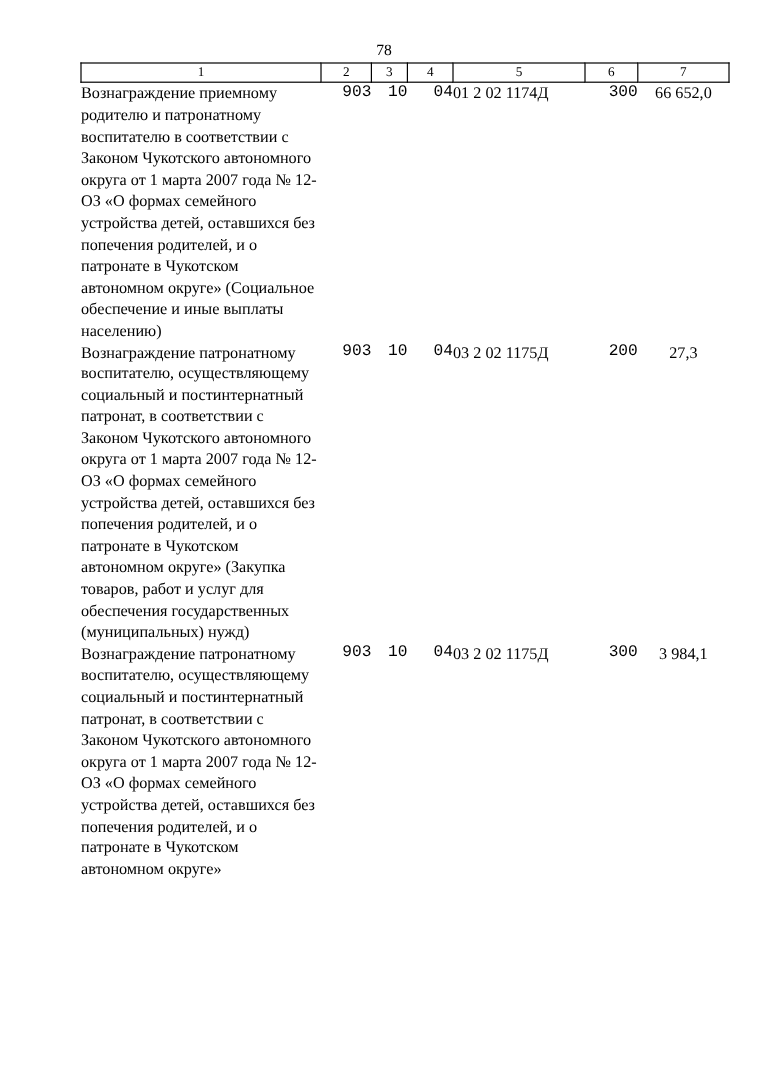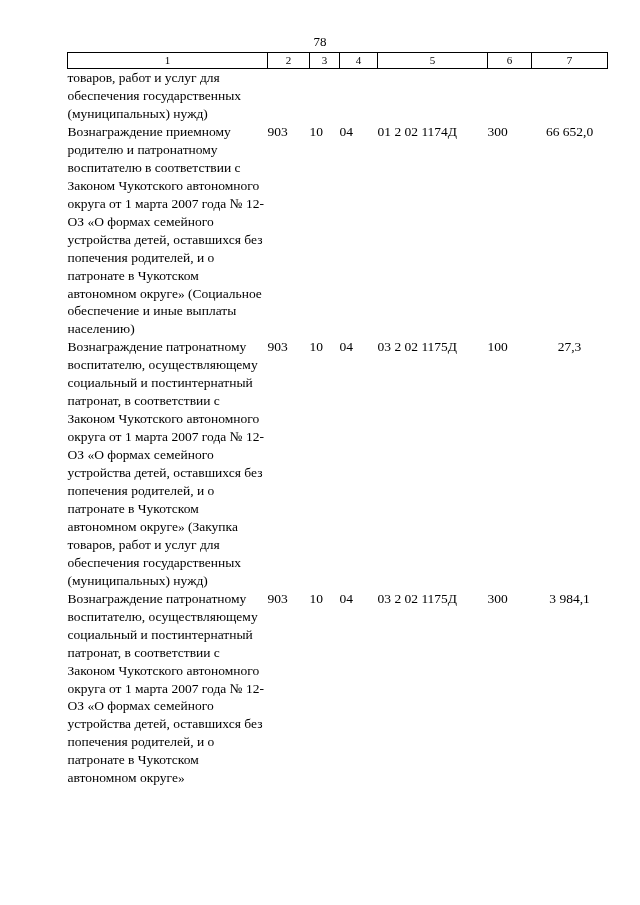--- a/index.html
+++ b/index.html
@@ -59,21 +59,22 @@
     line-height: 1.33;
     padding: 0;
   }
   .cell-text {
     white-space: pre-line;
   }
   .col-label {
     padding-right: 4px;
   }
   .num-center {
-    text-align: left;
+    text-align: right;
+    font-family: Liberation Mono, monospace;
   }
   .num-right {
     text-align: center;
     padding-right: 2px;
   }
   .code-cell {
     text-align: left;
     padding-left: 6px;
     white-space: nowrap;
   }
@@ -99,47 +100,38 @@
       <tr class="header-row">
         <td>1</td>
         <td>2</td>
         <td>3</td>
         <td>4</td>
         <td>5</td>
         <td>6</td>
         <td>7</td>
       </tr>
 
-      <tr>
-        <td class="body-cell col-label"><span class="cell-text">товаров, работ и услуг для обеспечения государственных (муниципальных) нужд)</span></td>
-        <td class="body-cell num-center"></td>
-        <td class="body-cell num-center"></td>
-        <td class="body-cell num-center"></td>
-        <td class="body-cell code-cell"></td>
-        <td class="body-cell num-center"></td>
-        <td class="body-cell num-right"></td>
-      </tr>
 
       <tr>
         <td class="body-cell col-label"><span class="cell-text">Вознаграждение приемному родителю и патронатному воспитателю в соответствии с Законом Чукотского автономного округа от 1 марта 2007 года № 12-ОЗ «О формах семейного устройства детей, оставшихся без попечения родителей, и о патронате в Чукотском автономном округе» (Социальное обеспечение и иные выплаты населению)</span></td>
         <td class="body-cell num-center">903</td>
         <td class="body-cell num-center">10</td>
         <td class="body-cell num-center">04</td>
         <td class="body-cell code-cell">01 2 02 1174Д</td>
         <td class="body-cell num-center">300</td>
         <td class="body-cell num-right">66 652,0</td>
       </tr>
 
       <tr>
         <td class="body-cell col-label"><span class="cell-text">Вознаграждение патронатному воспитателю, осуществляющему социальный и постинтернатный патронат, в соответствии с Законом Чукотского автономного округа от 1 марта 2007 года № 12-ОЗ «О формах семейного устройства детей, оставшихся без попечения родителей, и о патронате в Чукотском автономном округе» (Закупка товаров, работ и услуг для обеспечения государственных (муниципальных) нужд)</span></td>
         <td class="body-cell num-center">903</td>
         <td class="body-cell num-center">10</td>
         <td class="body-cell num-center">04</td>
         <td class="body-cell code-cell">03 2 02 1175Д</td>
-        <td class="body-cell num-center">100</td>
+        <td class="body-cell num-center">200</td>
         <td class="body-cell num-right">27,3</td>
       </tr>
 
       <tr>
         <td class="body-cell col-label"><span class="cell-text">Вознаграждение патронатному воспитателю, осуществляющему социальный и постинтернатный патронат, в соответствии с Законом Чукотского автономного округа от 1 марта 2007 года № 12-ОЗ «О формах семейного устройства детей, оставшихся без попечения родителей, и о патронате в Чукотском автономном округе»</span></td>
         <td class="body-cell num-center">903</td>
         <td class="body-cell num-center">10</td>
         <td class="body-cell num-center">04</td>
         <td class="body-cell code-cell">03 2 02 1175Д</td>
         <td class="body-cell num-center">300</td>

